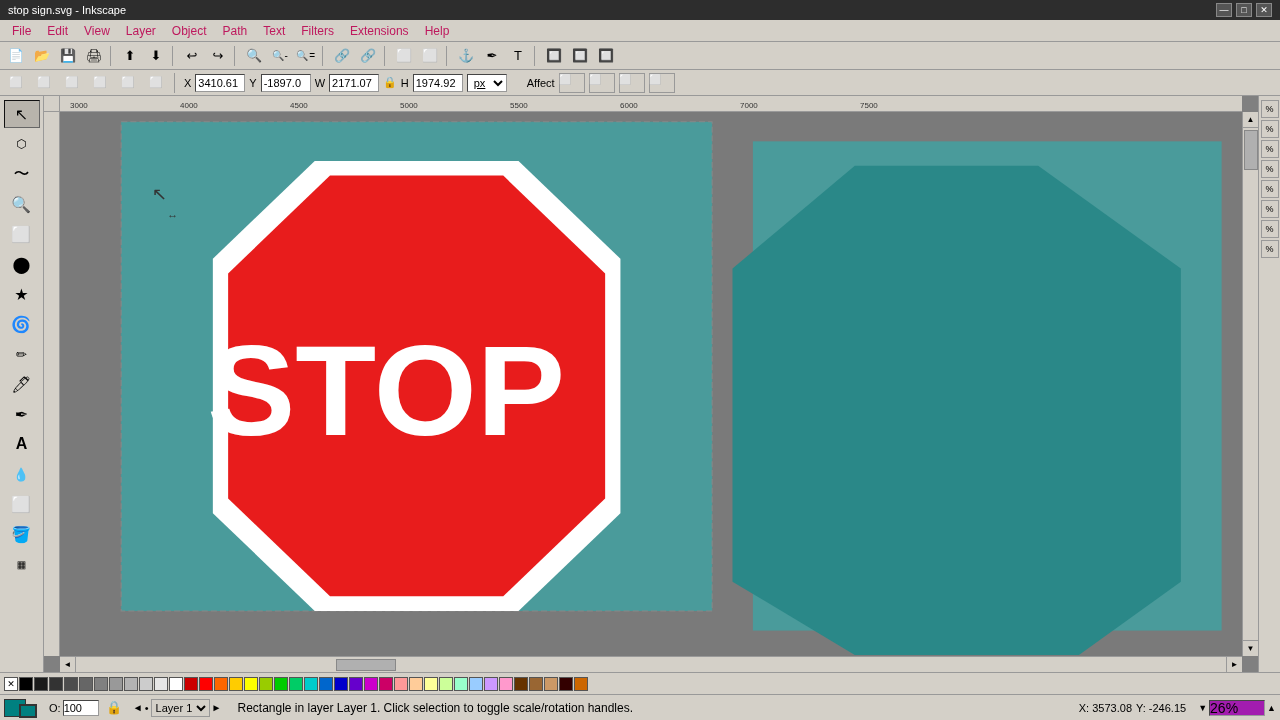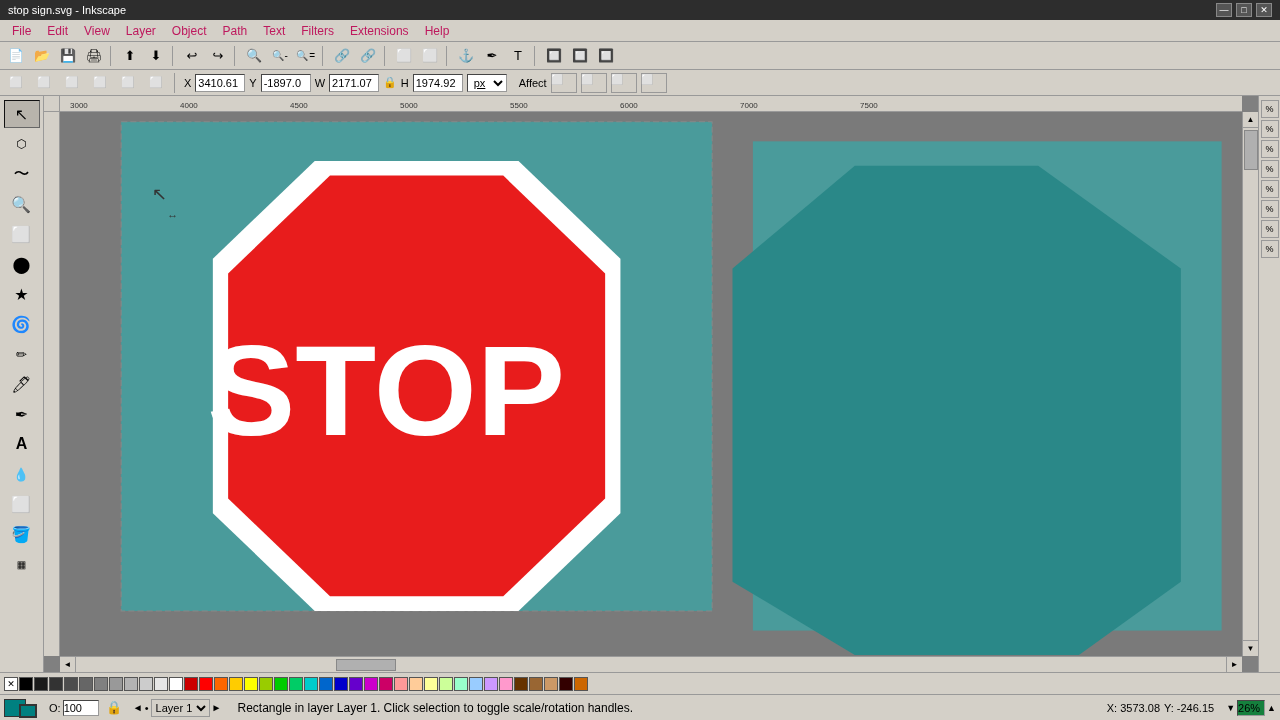--- a/index.html
+++ b/index.html
@@ -65,21 +65,21 @@
       border-bottom: 1px solid #999;
     }
     .coord-label { font-size: 11px; color: #000; }
     .coord-input {
       width: 50px; height: 18px;
       border: 1px inset #999;
       background: #fff;
       font-size: 11px;
       padding: 0 2px;
     }
-    .affect-label { font-size: 11px; margin-left: 8px; }
+    .affect-label { font-size: 11px; margin-left: 16px; }
     .affect-btn { width: 26px; height: 20px; background: #d4d0c8; border: 1px solid #999; font-size: 10px; cursor: pointer; }
 
     
     #main-area {
       display: flex;
       height: calc(720px - 20px - 22px - 28px - 26px - 26px - 22px);
     }
 
     
     #toolbox {
@@ -430,19 +430,19 @@
       <span style="cursor:pointer;font-size:10px;">►</span>
     </div>
 
     <span class="status-msg" style="flex:1;font-size:12px;margin-left:12px;">Rectangle in layer Layer 1. Click selection to toggle scale/rotation handles.</span>
 
     <span style="font-size:11px;">X: 3573.08</span>
     <span style="font-size:11px;margin-left:0;">Y: -246.15</span>
 
     <div style="display:flex;align-items:center;gap:2px;margin-left:8px;">
       <span style="cursor:pointer;font-size:9px;">▼</span>
-      <input style="width: 28px; height: 16px; border: 1px inset rgb(153, 153, 153); font-size: 11px; background: #15803d;" value="26%">
+      <input style="width: 56px; height: 16px; border: 1px inset rgb(153, 153, 153); font-size: 14px; background: #a21caf;" value="26%">
       <span style="cursor:pointer;font-size:9px;">▲</span>
     </div>
 
   </div>
 
 </div>
 
 </body></html>

